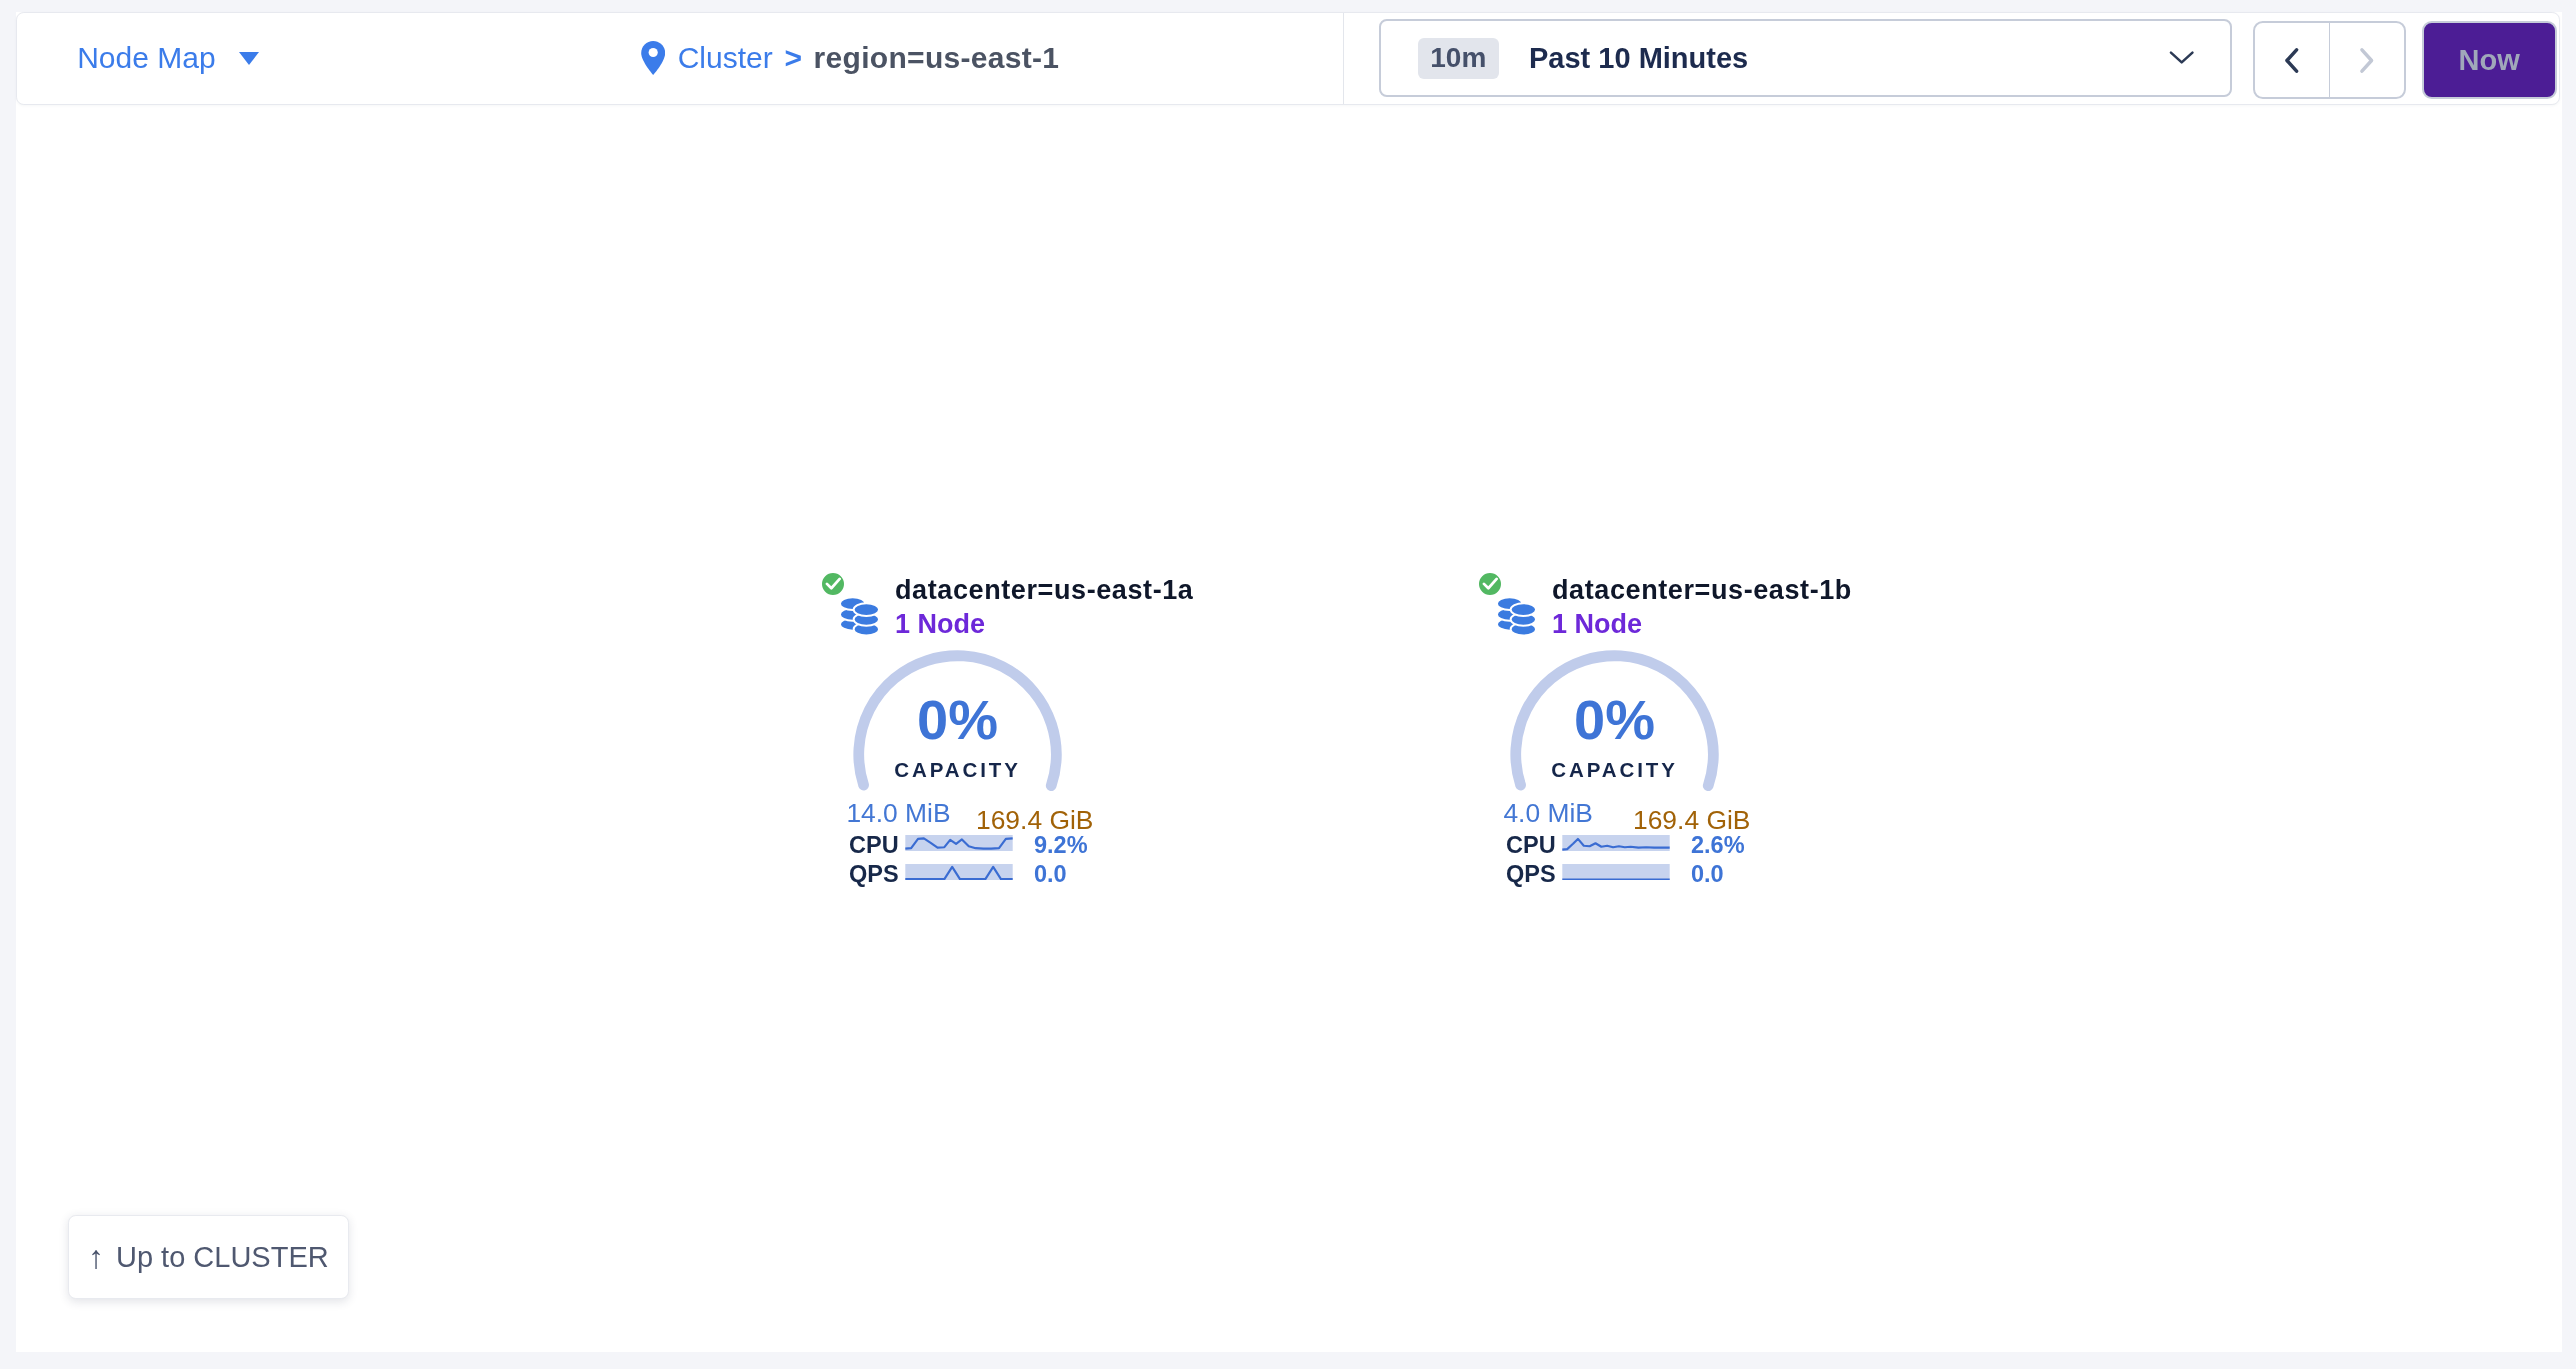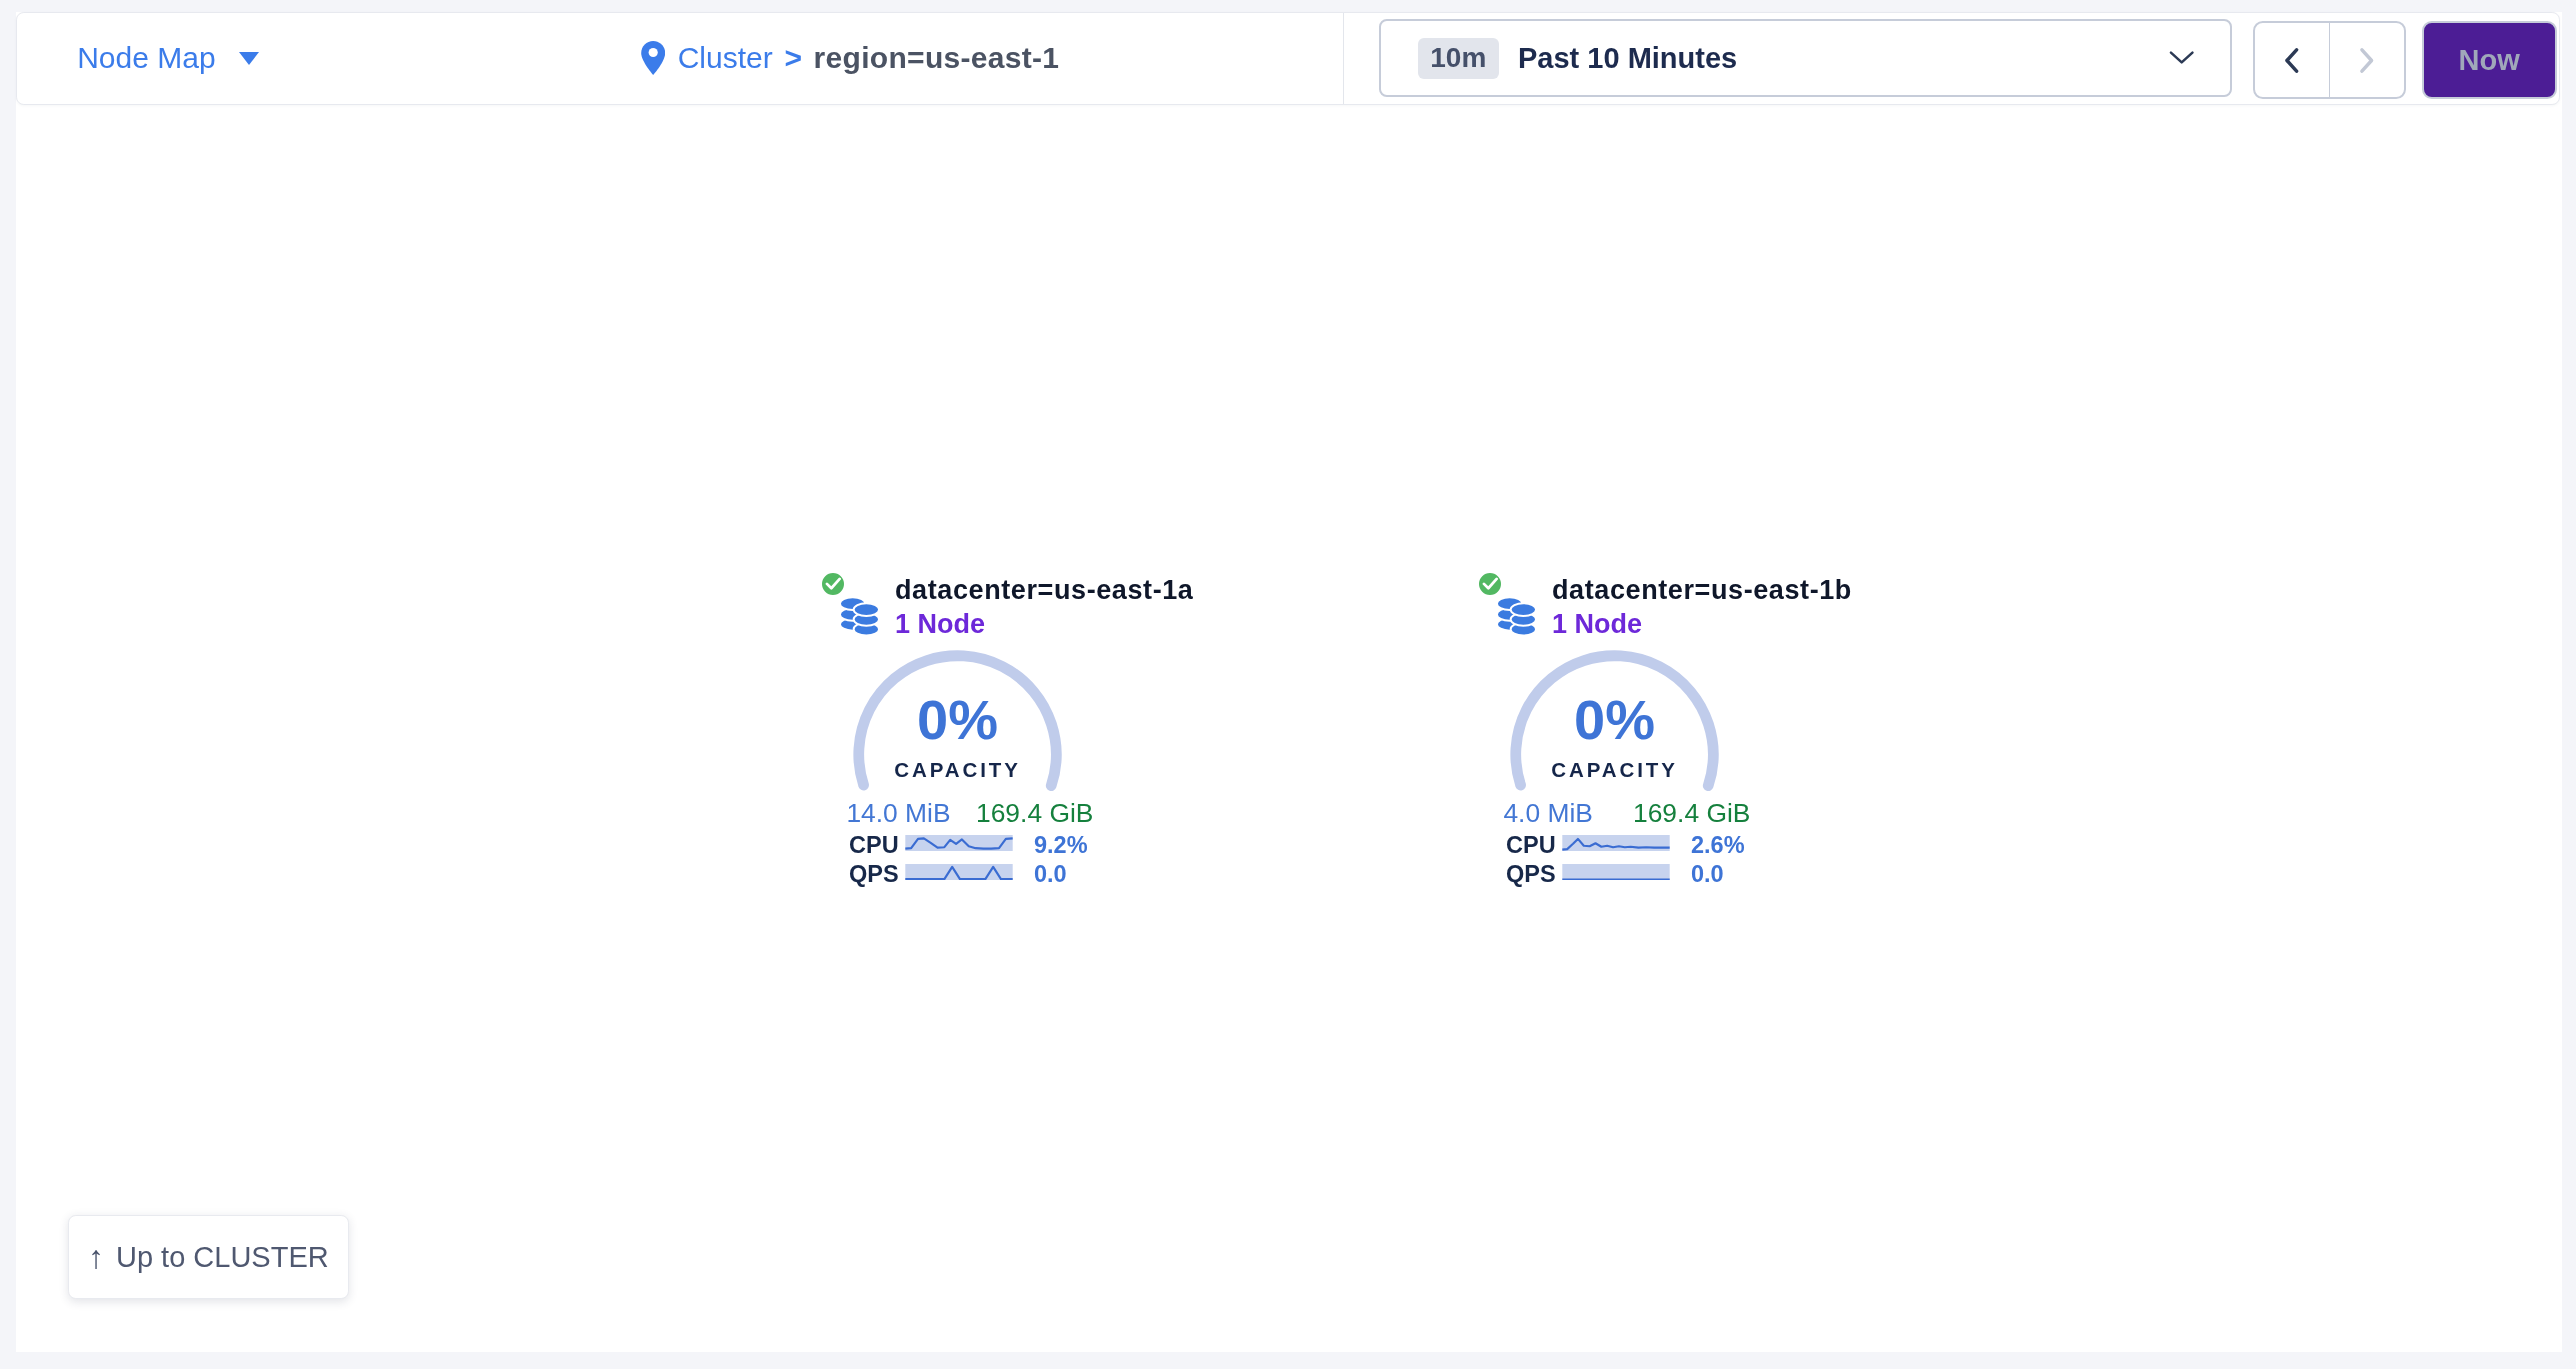--- a/index.html
+++ b/index.html
@@ -42,21 +42,21 @@
 
   .time-picker {
     position:absolute; left:1362px; top:6.8px; width:853px; height:78px;
     border:2px solid #c6ccd9; border-radius:7.8px; box-sizing:border-box;
     display:flex; align-items:center; background:#fff; cursor:pointer;
   }
   .tp-badge {
     margin-left:37px; padding:4.9px 12.7px; background:#e2e5ec; border-radius:5.9px;
     font-size:28px; font-weight:700; color:#45506a;
   }
-  .tp-label { margin-left:19px; font-size:29px; font-weight:600; color:#1d2b4e; }
+  .tp-label { margin-left:30px; font-size:29px; font-weight:600; color:#1d2b4e; }
   .tp-chevron { position:absolute; right:35px; top:50%; transform:translateY(-50%); }
 
   .nav-group {
     position:absolute; left:2236px; top:8.8px; width:153px; height:78px;
     border:2px solid #c6ccd9; border-radius:9.8px; box-sizing:border-box;
     display:flex; background:#fff; overflow:hidden;
   }
   .nav-btn {
     flex:1; display:flex; align-items:center; justify-content:center;
     background:transparent; border:none; padding:0; cursor:pointer;
@@ -96,21 +96,21 @@
   .gauge .cap {
     position:absolute; left:0; top:113px; width:100%; text-align:center;
     font-size:20.5px; font-weight:700; color:#15264a; letter-spacing:2.9px;
   }
 
   .vals {
     position:absolute; left:26.4px; top:231px; width:247px;
     display:flex; justify-content:space-between; font-size:26.4px;
   }
   .used  { color:#4377d4; }
-  .total { color:#15803d; }
+  .total { color:#a16207;margin-top:7px; }
 
   .mrow { position:absolute; left:0; width:293px; height:23.5px; }
   .mrow.r1 { top:265px; }
   .mrow.r2 { top:294px; }
   .mlabel { position:absolute; left:29px; top:0; font-size:23.5px; font-weight:700; color:#172849; }
   .spark  { position:absolute; left:85px; top:2.9px; }
   .mval   { position:absolute; left:214px; top:0; font-size:23.5px; font-weight:700; color:#3e74d6; white-space:nowrap; }
 
   
   .up-btn {

